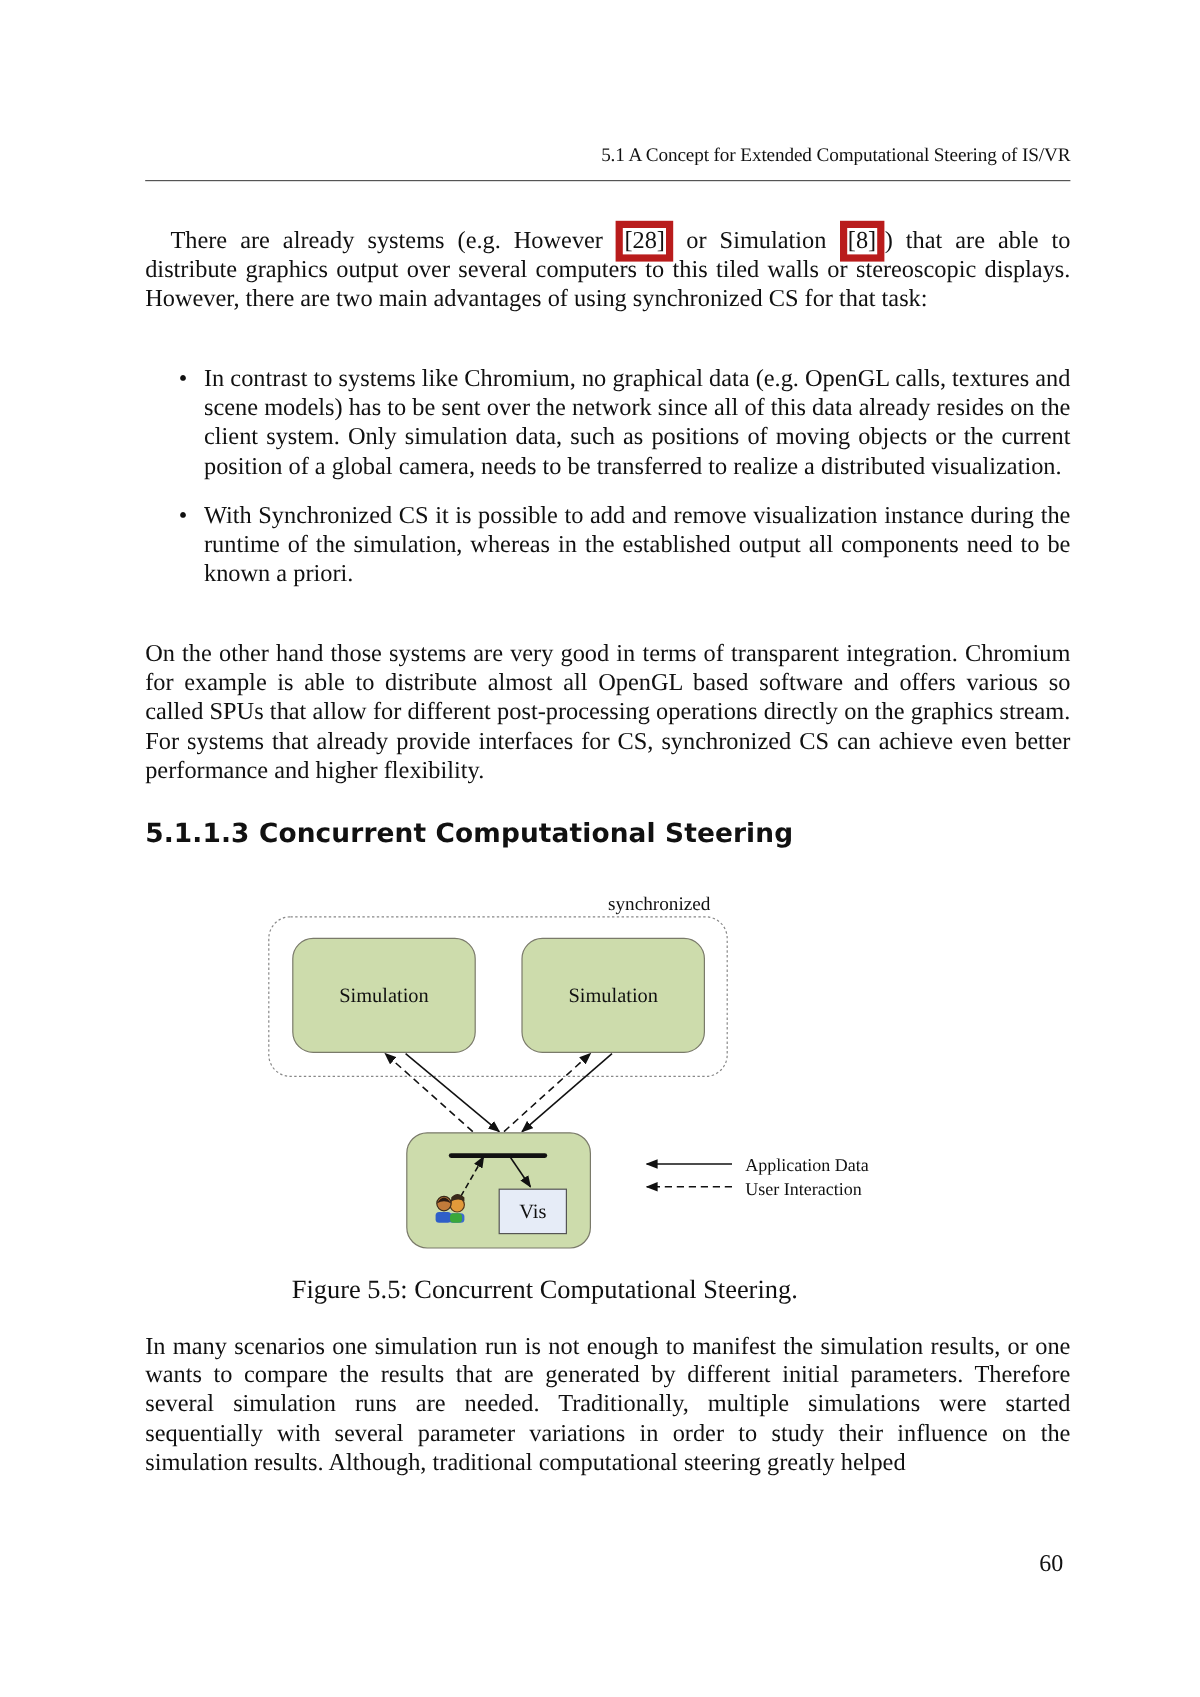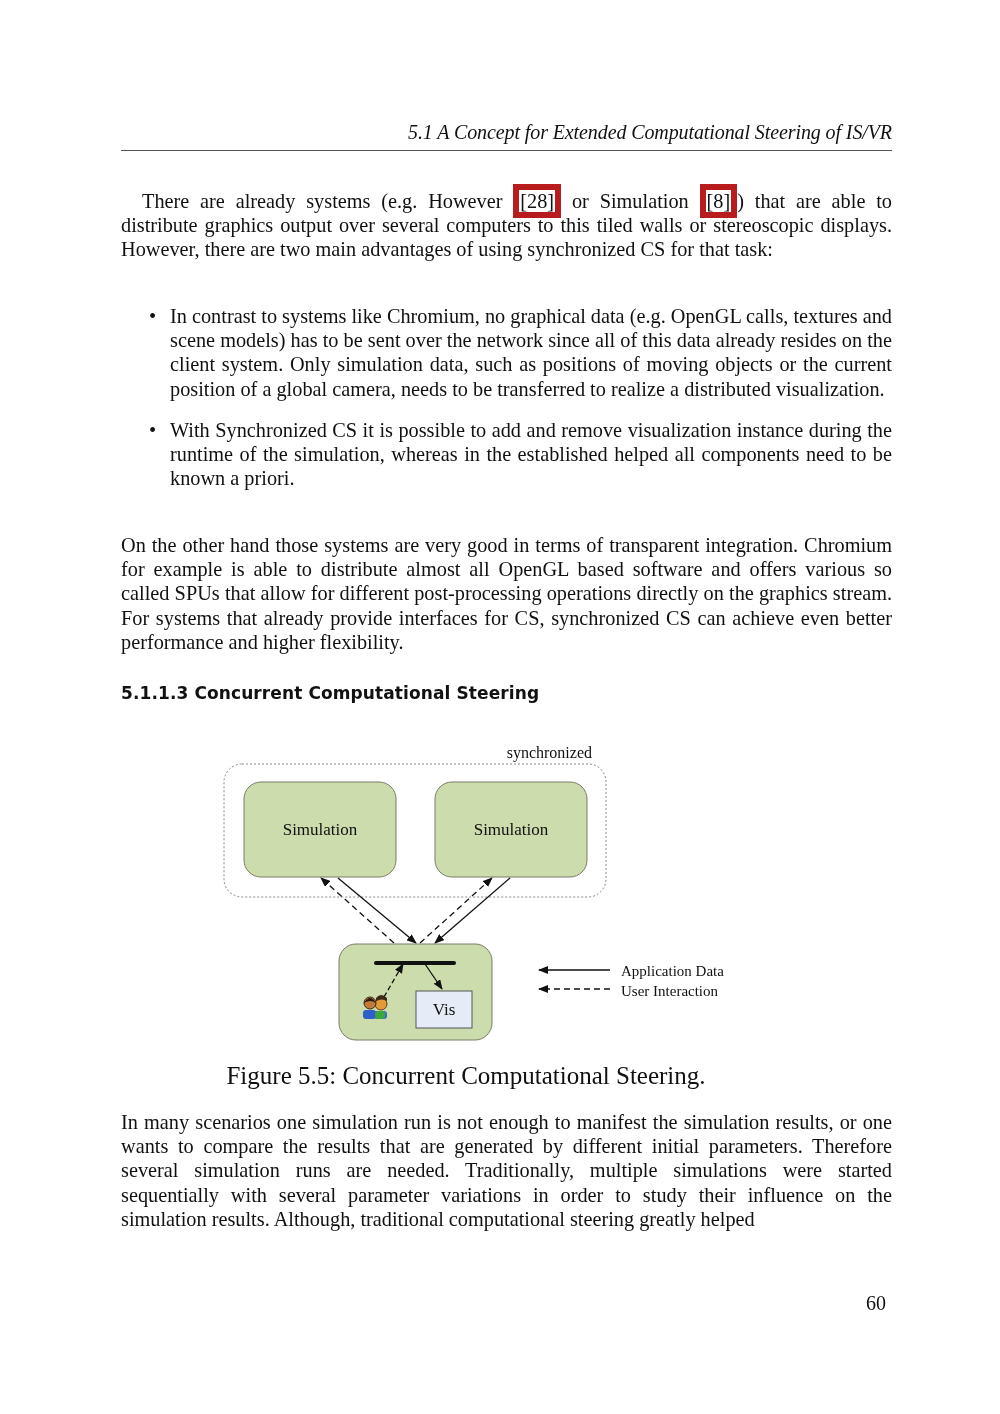--- a/index.html
+++ b/index.html
@@ -1,52 +1,52 @@
 <!DOCTYPE html>
 <html><head>
 <meta charset="utf-8">
 <style>
   html, body { margin:0; padding:0; background:#ffffff; }
   body { width:1000px; height:1414px; position:relative; overflow:hidden;
          font-family:"Liberation Serif","DejaVu Serif",serif; color:#111; }
   .header { position:absolute; left:121px; top:120px; width:771px; height:30px;
             border-bottom:1px solid #555; }
-  .header-text { position:absolute; right:0; top:1px; font-style:italic; font-size:20px; letter-spacing:-0.1px; }
+  .header-text { position:absolute; right:0; top:1px; font-size:16px; letter-spacing:-0.1px; }
   .para { position:absolute; left:121px; width:771px; font-size:20.3px; line-height:24.2px;
           text-align:justify; margin:0; }
   .para.indent { text-indent:21px; }
   .cite { border:6px solid #b91c1c; padding:0 1px; }
   .bullets { position:absolute; left:121px; width:771px; margin:0; padding:0; list-style:none;
              font-size:20.3px; line-height:24.2px; }
   .bullets li { position:relative; padding-left:49px; text-align:justify; margin-bottom:17px; }
   .bullets li .bullet { position:absolute; left:28px; top:0; }
   .section-heading { position:absolute; left:121px; top:683px; font-family:"DejaVu Sans",sans-serif;
-                     font-weight:bold; font-size:17px; letter-spacing:0.1px; }
+                     font-weight:bold; font-size:22px; letter-spacing:0.1px; }
   .figure { position:absolute; left:218px; top:735px; width:540px; height:315px; }
-  .caption { position:absolute; left:12px; width:908px; top:1062px; text-align:center; font-size:25px; }
+  .caption { position:absolute; left:0; width:908px; top:1062px; text-align:center; font-size:22px; }
   .page-number { position:absolute; left:866px; top:1292px; font-size:20px; }
   .diag-text { font-family:"Liberation Serif",serif; fill:#111; }
 </style>
 </head>
 <body>
 
 <div class="header">
   <span class="header-text">5.1  A Concept for Extended Computational Steering of IS/VR</span>
 </div>
 
 <p class="para indent" style="top:189px;"><span>There are already systems (e.g.  However </span><span class="cite">[28]</span><span> or Simulation </span><span class="cite">[8]</span><span>) that are able to distribute graphics output over several computers to this tiled walls or stereoscopic displays.  However, there are two main advantages of using synchronized CS for that task:</span></p>
 
 <ul class="bullets" style="top:304px;">
   <li>
     <span class="bullet">•</span>
     <span>In contrast to systems like Chromium, no graphical data (e.g.  OpenGL calls, textures and scene models) has to be sent over the network since all of this data already resides on the client system.  Only simulation data, such as positions of moving objects or the current position of a global camera, needs to be transferred to realize a distributed visualization.</span>
   </li>
   <li>
     <span class="bullet">•</span>
-    <span>With Synchronized CS it is possible to add and remove visualization instance during the runtime of the simulation, whereas in the established helped all components need to be known a priori.</span>
+    <span>With Synchronized CS it is possible to add and remove visualization instance during the runtime of the simulation, whereas in the established output all components need to be known a priori.</span>
   </li>
 </ul>
 
 <p class="para" style="top:533px;">On the other hand those systems are very good in terms of transparent integration. Chromium for example is able to distribute almost all OpenGL based software and offers various so called SPUs that allow for different post-processing operations directly on the graphics stream.  For systems that already provide interfaces for CS, synchronized CS can achieve even better performance and higher flexibility.</p>
 
 <div class="section-heading">5.1.1.3  Concurrent Computational Steering</div>
 
 <div class="figure">
   <svg width="540" height="315" viewBox="0 0 540 315" xmlns="http://www.w3.org/2000/svg">
     <defs>

